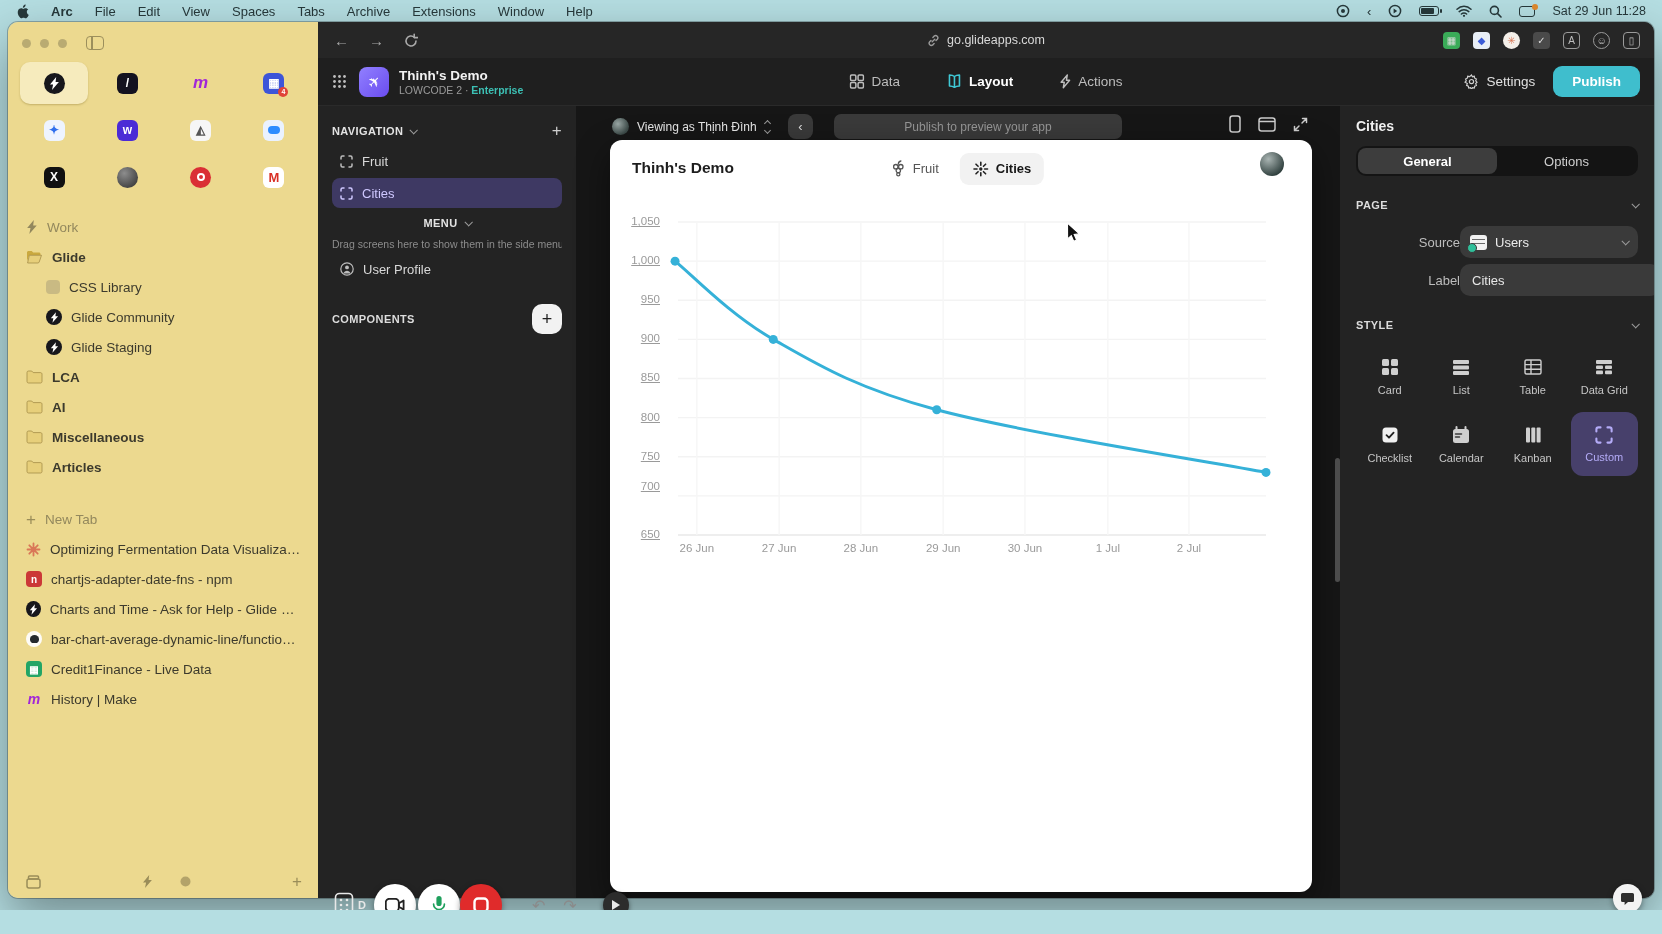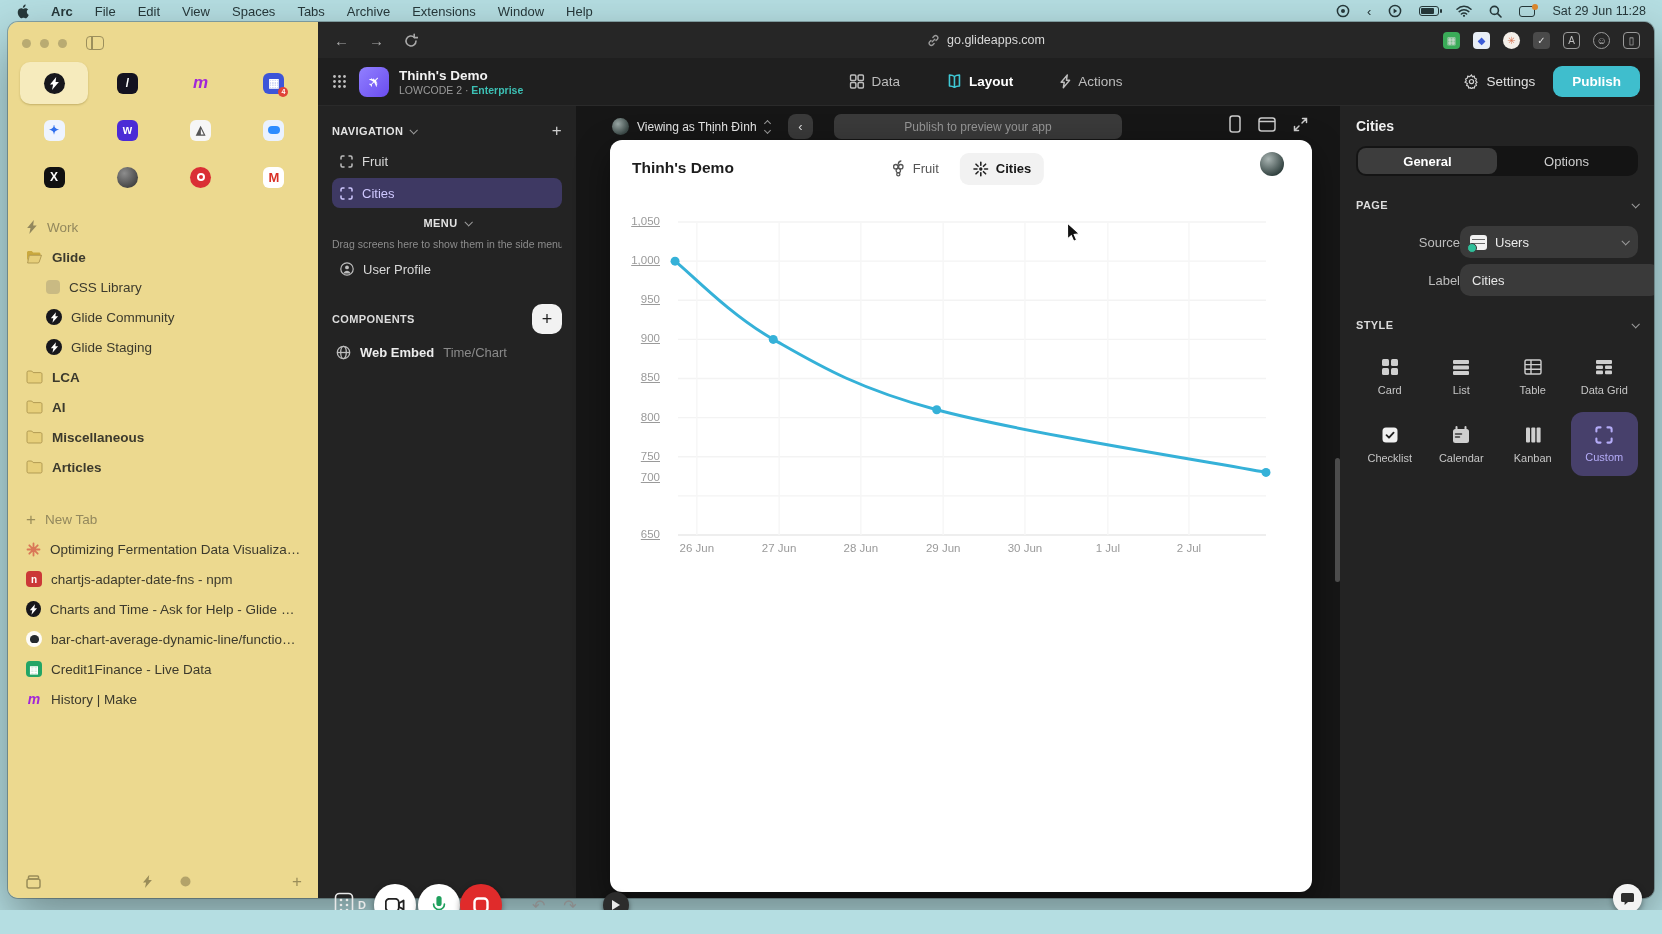--- a/index.html
+++ b/index.html
@@ -114,21 +114,21 @@
   .ctab { display:flex; gap:7px; align-items:center; padding:8px 13px; border-radius:9px; font-size:13px; color:#555; }
   .ctab.active { background:#f2f2f2; color:#161616; font-weight:bold; }
   .card-ava { position:absolute; right:28px; top:12px; width:24px; height:24px; border-radius:50%;
               background:radial-gradient(circle at 35% 30%, #a9b4b2, #30403e 75%); }
 
   .chart-area { position:absolute; left:0; top:82px; width:100%; height:313px; }
   .yticks { position:absolute; left:0; top:0; width:58px; height:313px; }
   .yticks span { position:absolute; right:8px; font-size:11.5px; color:#9a9a9a;text-decoration:underline; }
   .yticks span:nth-child(1){top:-7px;} .yticks span:nth-child(2){top:32px;} .yticks span:nth-child(3){top:71px;}
   .yticks span:nth-child(4){top:110px;} .yticks span:nth-child(5){top:149px;} .yticks span:nth-child(6){top:189px;}
-  .yticks span:nth-child(7){top:228px;} .yticks span:nth-child(8){top:249px;} .yticks span:nth-child(9){top:306px;}
+  .yticks span:nth-child(7){top:228px;} .yticks span:nth-child(8){top:258px;} .yticks span:nth-child(9){top:306px;}
   .plot { position:absolute; left:68px; top:0; overflow:visible; }
   .xticks { position:absolute; left:68px; top:320px; width:588px; height:16px; }
   .xticks span { position:absolute; transform:translateX(-50%); font-size:11.5px; color:#9a9a9a; white-space:nowrap; }
   .xticks span:nth-child(1){left:3.2%;} .xticks span:nth-child(2){left:17.2%;} .xticks span:nth-child(3){left:31.1%;}
   .xticks span:nth-child(4){left:45.1%;} .xticks span:nth-child(5){left:59%;} .xticks span:nth-child(6){left:73.1%;}
   .xticks span:nth-child(7){left:86.9%;}
 
   .cscroll { position:absolute; right:0px; top:352px; width:5px; height:124px; background:#4c4c4c; border-radius:3px; }
 
   
@@ -496,29 +496,20 @@
             <svg width="14" height="14" viewBox="0 0 14 14">
                 <circle cx="7" cy="7" r="6.2" fill="none" stroke="#bdbdbd" stroke-width="1.2"></circle>
                 <circle cx="7" cy="5.4" r="1.9" fill="#bdbdbd"></circle>
                 <path d="M3.4 11.4c.7-1.7 2-2.6 3.6-2.6s2.9.9 3.6 2.6" fill="#bdbdbd"></path>
               </svg>
             <span>User Profile</span>
           </div>
           <div class="comp-head">
             <span style="font-size:11px;font-weight:bold;letter-spacing:.4px;">COMPONENTS</span>
             <span class="addbtn">+</span>
-          </div>
-          <div class="comp-row">
-            <svg width="15" height="15" viewBox="0 0 15 15">
-                <circle cx="7.5" cy="7.5" r="6.2" fill="none" stroke="#bdbdbd" stroke-width="1.3"></circle>
-                <ellipse cx="7.5" cy="7.5" rx="2.8" ry="6.2" fill="none" stroke="#bdbdbd" stroke-width="1.3"></ellipse>
-                <path d="M1.3 7.5h12.4" stroke="#bdbdbd" stroke-width="1.3"></path>
-              </svg>
-            <span class="cname">Web Embed</span>
-            <span class="cdet">Time/Chart</span>
           </div>
         </div>
 
         <div class="canvas">
           <div class="pv-pill">
             <span class="pv-ava"></span>
             <span>Viewing as Thịnh Đình</span>
             <span class="updown">
                 <i class="u"></i>
                 <i class="d"></i>

